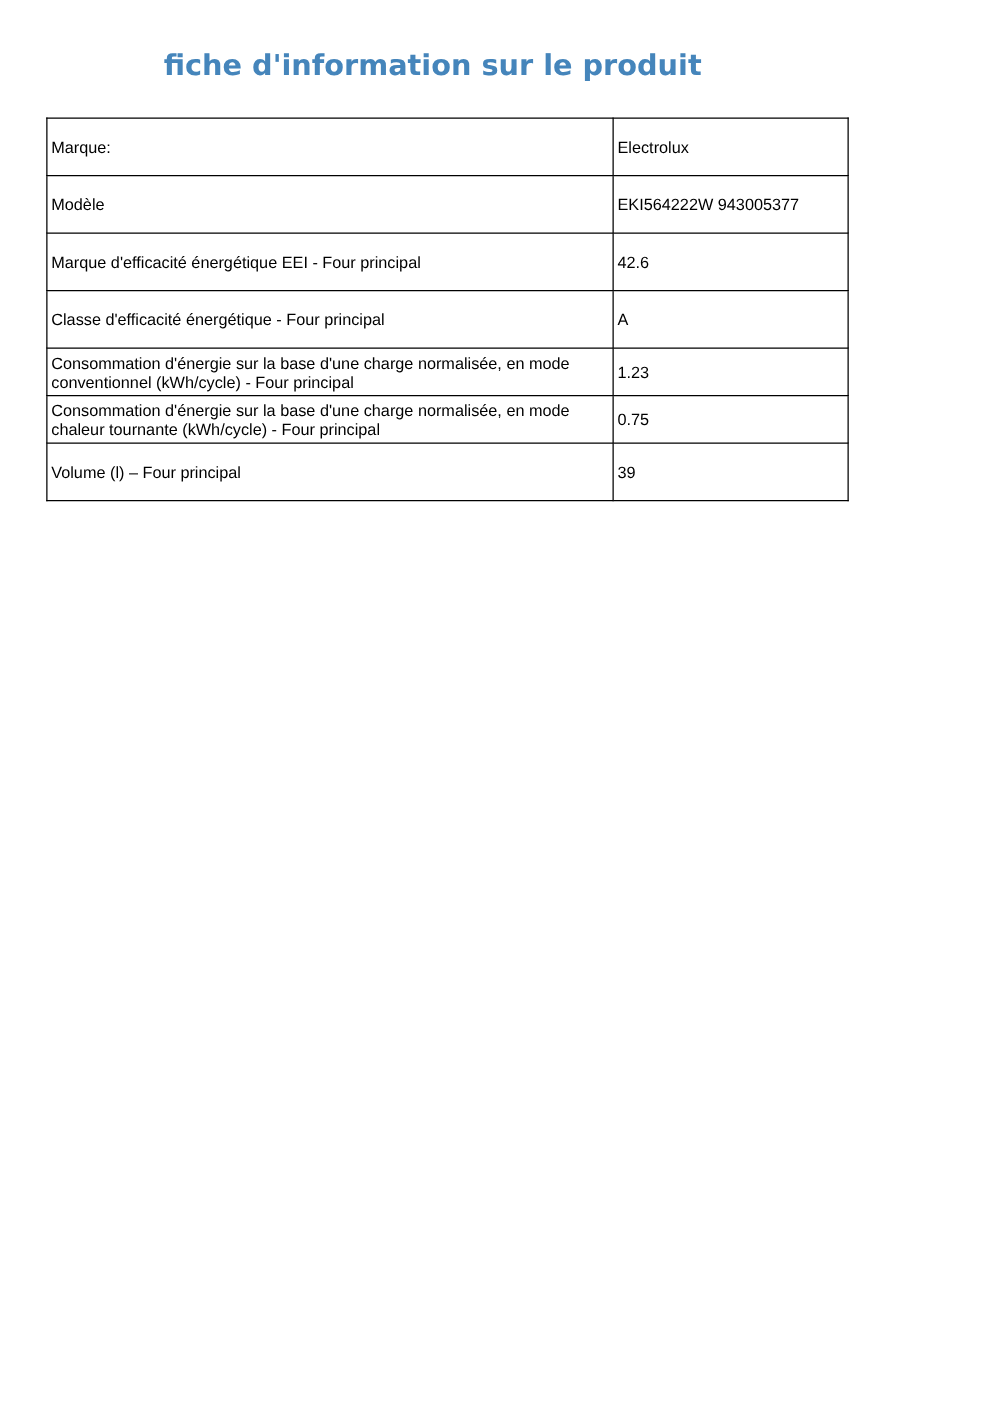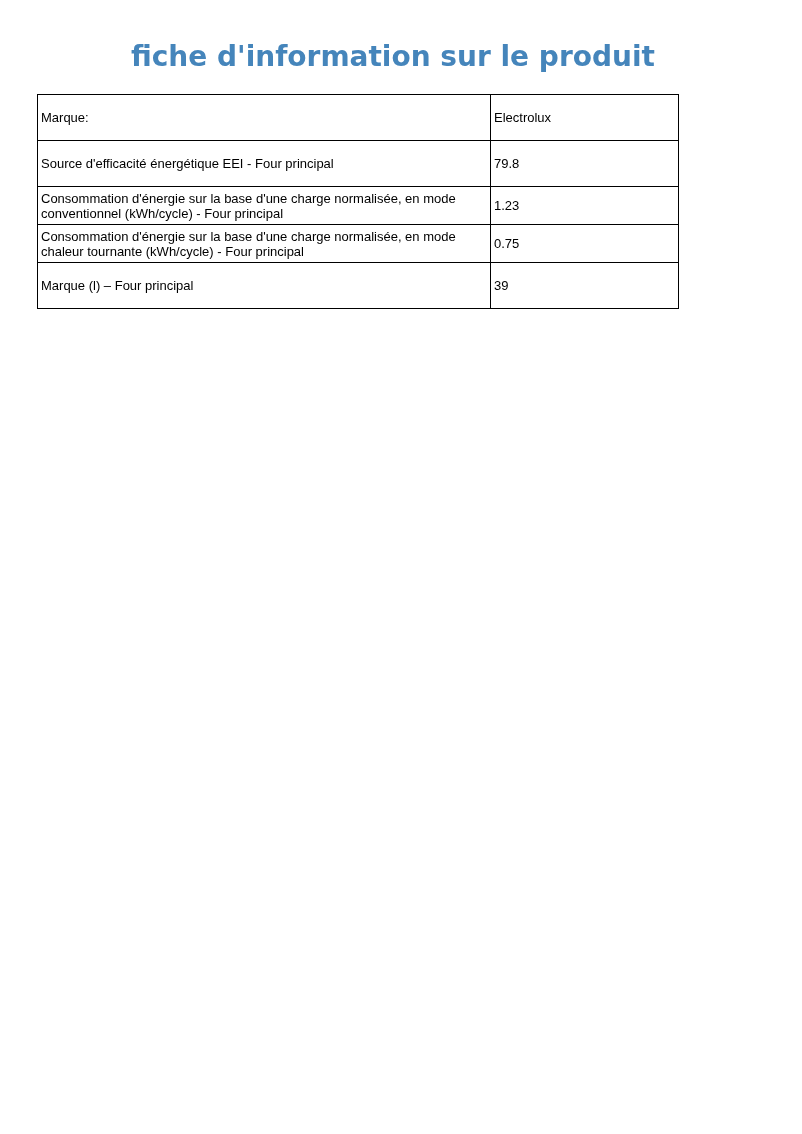--- a/index.html
+++ b/index.html
@@ -13,21 +13,21 @@
     height: 1134px;
     font-family: "Liberation Sans", sans-serif;
     color: #000000;
   }
   .page-title {
     position: absolute;
     left: 131px;
     top: 40px;
     margin: 0;
     font-family: "DejaVu Sans", sans-serif;
-    font-size: 28px;
+    font-size: 23px;
     font-weight: bold;
     color: #4585bb;
     white-space: nowrap;
   }
   .product-table {
     position: absolute;
     left: 37px;
     top: 94px;
     width: 641px;
     border-collapse: collapse;
@@ -56,29 +56,37 @@
   <colgroup>
     <col class="col-label">
     <col class="col-value">
   </colgroup>
   <tbody>
     <tr class="row-single">
       <td>Marque:</td>
       <td>Electrolux</td>
     </tr>
     <tr class="row-single">
-      <td>Source d'efficacité énergétique EEI - Four principal</td>
-      <td>79.8</td>
+      <td>Modèle</td>
+      <td>EKI564222W 943005377</td>
+    </tr>
+    <tr class="row-single">
+      <td>Marque d'efficacité énergétique EEI - Four principal</td>
+      <td>42.6</td>
+    </tr>
+    <tr class="row-single">
+      <td>Classe d'efficacité énergétique - Four principal</td>
+      <td>A</td>
     </tr>
     <tr class="row-double">
       <td>Consommation d'énergie sur la base d'une charge normalisée, en mode conventionnel (kWh/cycle) - Four principal</td>
       <td>1.23</td>
     </tr>
     <tr class="row-double">
       <td>Consommation d'énergie sur la base d'une charge normalisée, en mode chaleur tournante (kWh/cycle) - Four principal</td>
       <td>0.75</td>
     </tr>
     <tr class="row-single">
-      <td>Marque (l) – Four principal</td>
+      <td>Volume (l) – Four principal</td>
       <td>39</td>
     </tr>
   </tbody>
 </table>
 
 </body></html>

